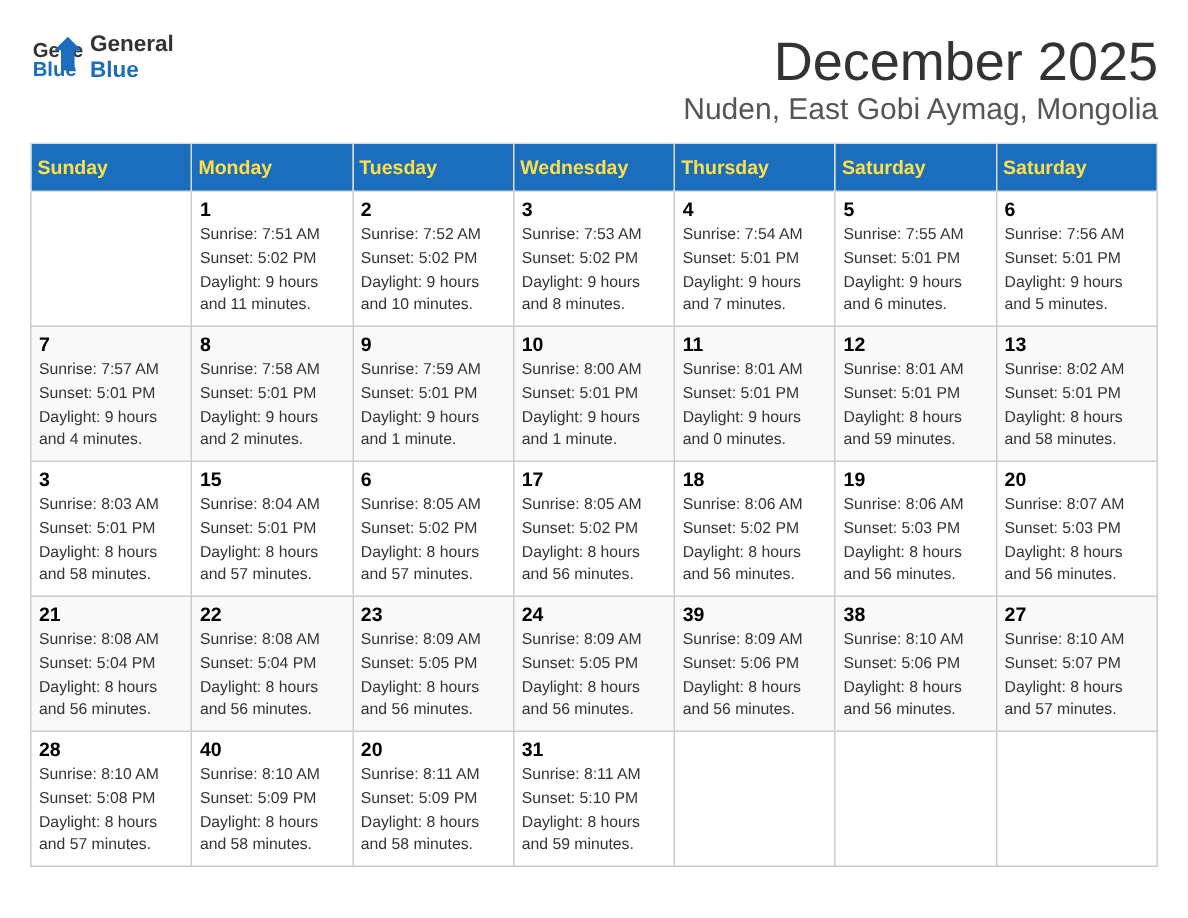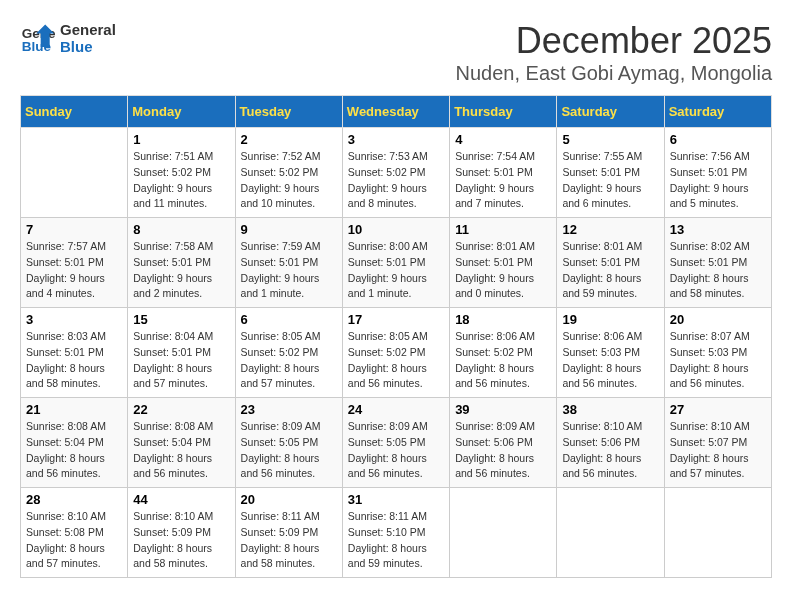--- a/index.html
+++ b/index.html
@@ -226,21 +226,21 @@
           <div class="day-num">27</div>
           <div class="day-info">Sunrise: 8:10 AM<br>Sunset: 5:07 PM<br>Daylight: 8 hours<br>and 57 minutes.</div>
         </td>
       </tr>
       <tr>
         <td>
           <div class="day-num">28</div>
           <div class="day-info">Sunrise: 8:10 AM<br>Sunset: 5:08 PM<br>Daylight: 8 hours<br>and 57 minutes.</div>
         </td>
         <td>
-          <div class="day-num">44</div>
+          <div class="day-num">40</div>
           <div class="day-info">Sunrise: 8:10 AM<br>Sunset: 5:09 PM<br>Daylight: 8 hours<br>and 58 minutes.</div>
         </td>
         <td>
           <div class="day-num">20</div>
           <div class="day-info">Sunrise: 8:11 AM<br>Sunset: 5:09 PM<br>Daylight: 8 hours<br>and 58 minutes.</div>
         </td>
         <td>
           <div class="day-num">31</div>
           <div class="day-info">Sunrise: 8:11 AM<br>Sunset: 5:10 PM<br>Daylight: 8 hours<br>and 59 minutes.</div>
         </td>

